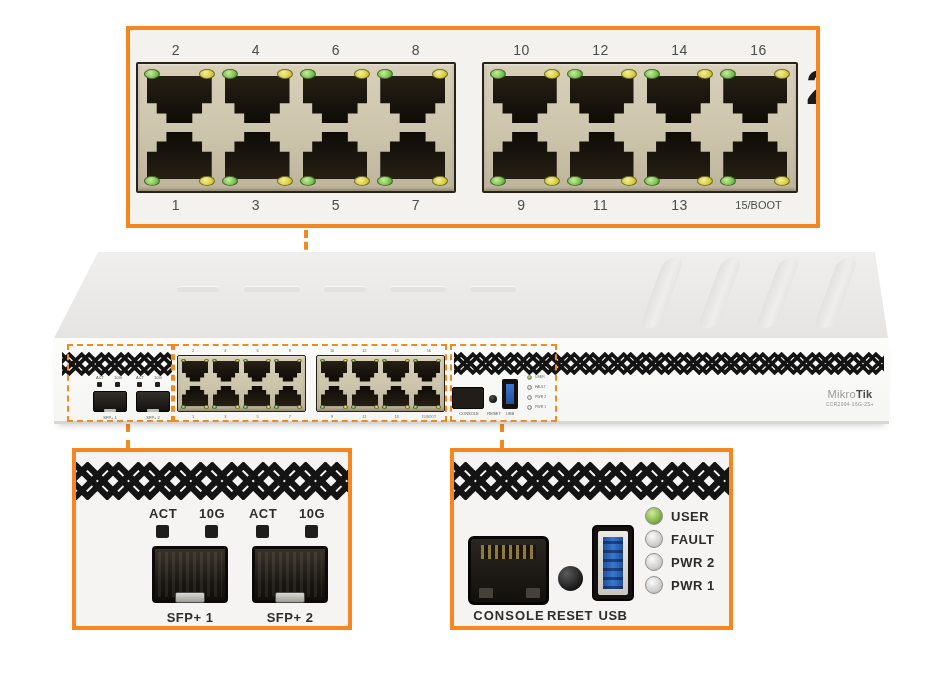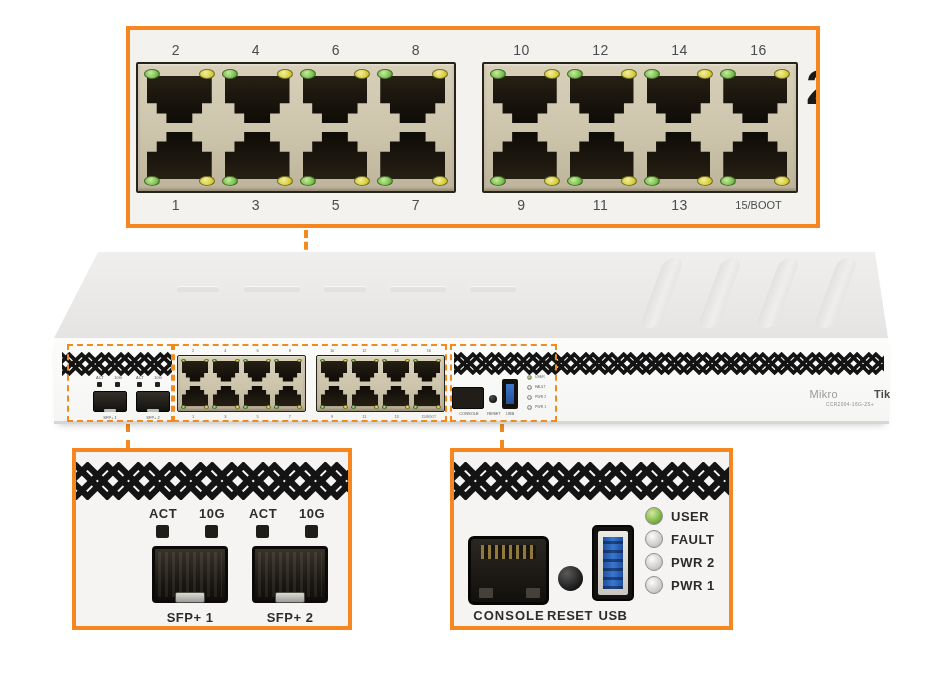--- a/index.html
+++ b/index.html
@@ -88,21 +88,21 @@
   .p-reset{position:absolute;left:435px;top:57px;width:8px;height:8px;border-radius:50%;background:radial-gradient(circle at 35% 30%,#4d4d4d,#141414 75%);}
   .p-usb{position:absolute;left:448px;top:41px;width:16px;height:30px;background:#14110d;border-radius:2px;}
   .p-usb:after{content:"";position:absolute;left:4px;top:5px;width:8px;height:20px;background:linear-gradient(#3a77d0,#235197);}
   .p-led{position:absolute;left:473px;width:5px;height:5px;border-radius:50%;border:.5px solid #8a8a8a;}
   .p-led.green{background:radial-gradient(circle at 38% 32%,#cfe89a,#7cb342 60%,#558b2f);}
   .p-led.off{background:radial-gradient(circle at 38% 32%,#fafafa,#c9c9c9 65%,#a9a9a9);}
   .p-led-lbl{position:absolute;left:481px;font-size:3.5px;color:#666;line-height:5px;}
   .p-io-lbl{position:absolute;top:73px;font-size:4px;color:#555;text-align:center;}
   .logo{position:absolute;left:755px;top:50px;width:82px;text-align:center;}
   .brand{font-size:11px;color:#9a9a9a;letter-spacing:.3px;}
-  .brand b{color:#4a4a4a;font-weight:bold;padding-left:36px;}
+  .brand b{color:#4a4a4a;font-weight:bold;}
   .model{font-size:4.8px;color:#8e8e8e;letter-spacing:.4px;margin-top:2px;}
 
   
   .c-lbl{position:absolute;font-size:13px;font-weight:600;color:#2d2d2d;letter-spacing:.5px;text-align:center;}
   .c-sq{position:absolute;top:73px;width:13px;height:13px;background:#1f1d1a;border-radius:2px;}
   .cage{position:absolute;top:94px;width:76px;height:57px;border:3px solid #0c0a08;border-radius:4px;
         background:linear-gradient(#383329,#181511 70%,#100d0a);}
   .cage:before{content:"";position:absolute;inset:3px;background:repeating-linear-gradient(90deg,rgba(255,255,255,.07) 0 3px,rgba(0,0,0,0) 3px 7px);}
   .cage:after{content:"";position:absolute;left:50%;bottom:-3px;transform:translateX(-50%);
         width:28px;height:9px;background:linear-gradient(#dcdad5,#9e9c97);border:1px solid #4e4c48;border-radius:2px;}

